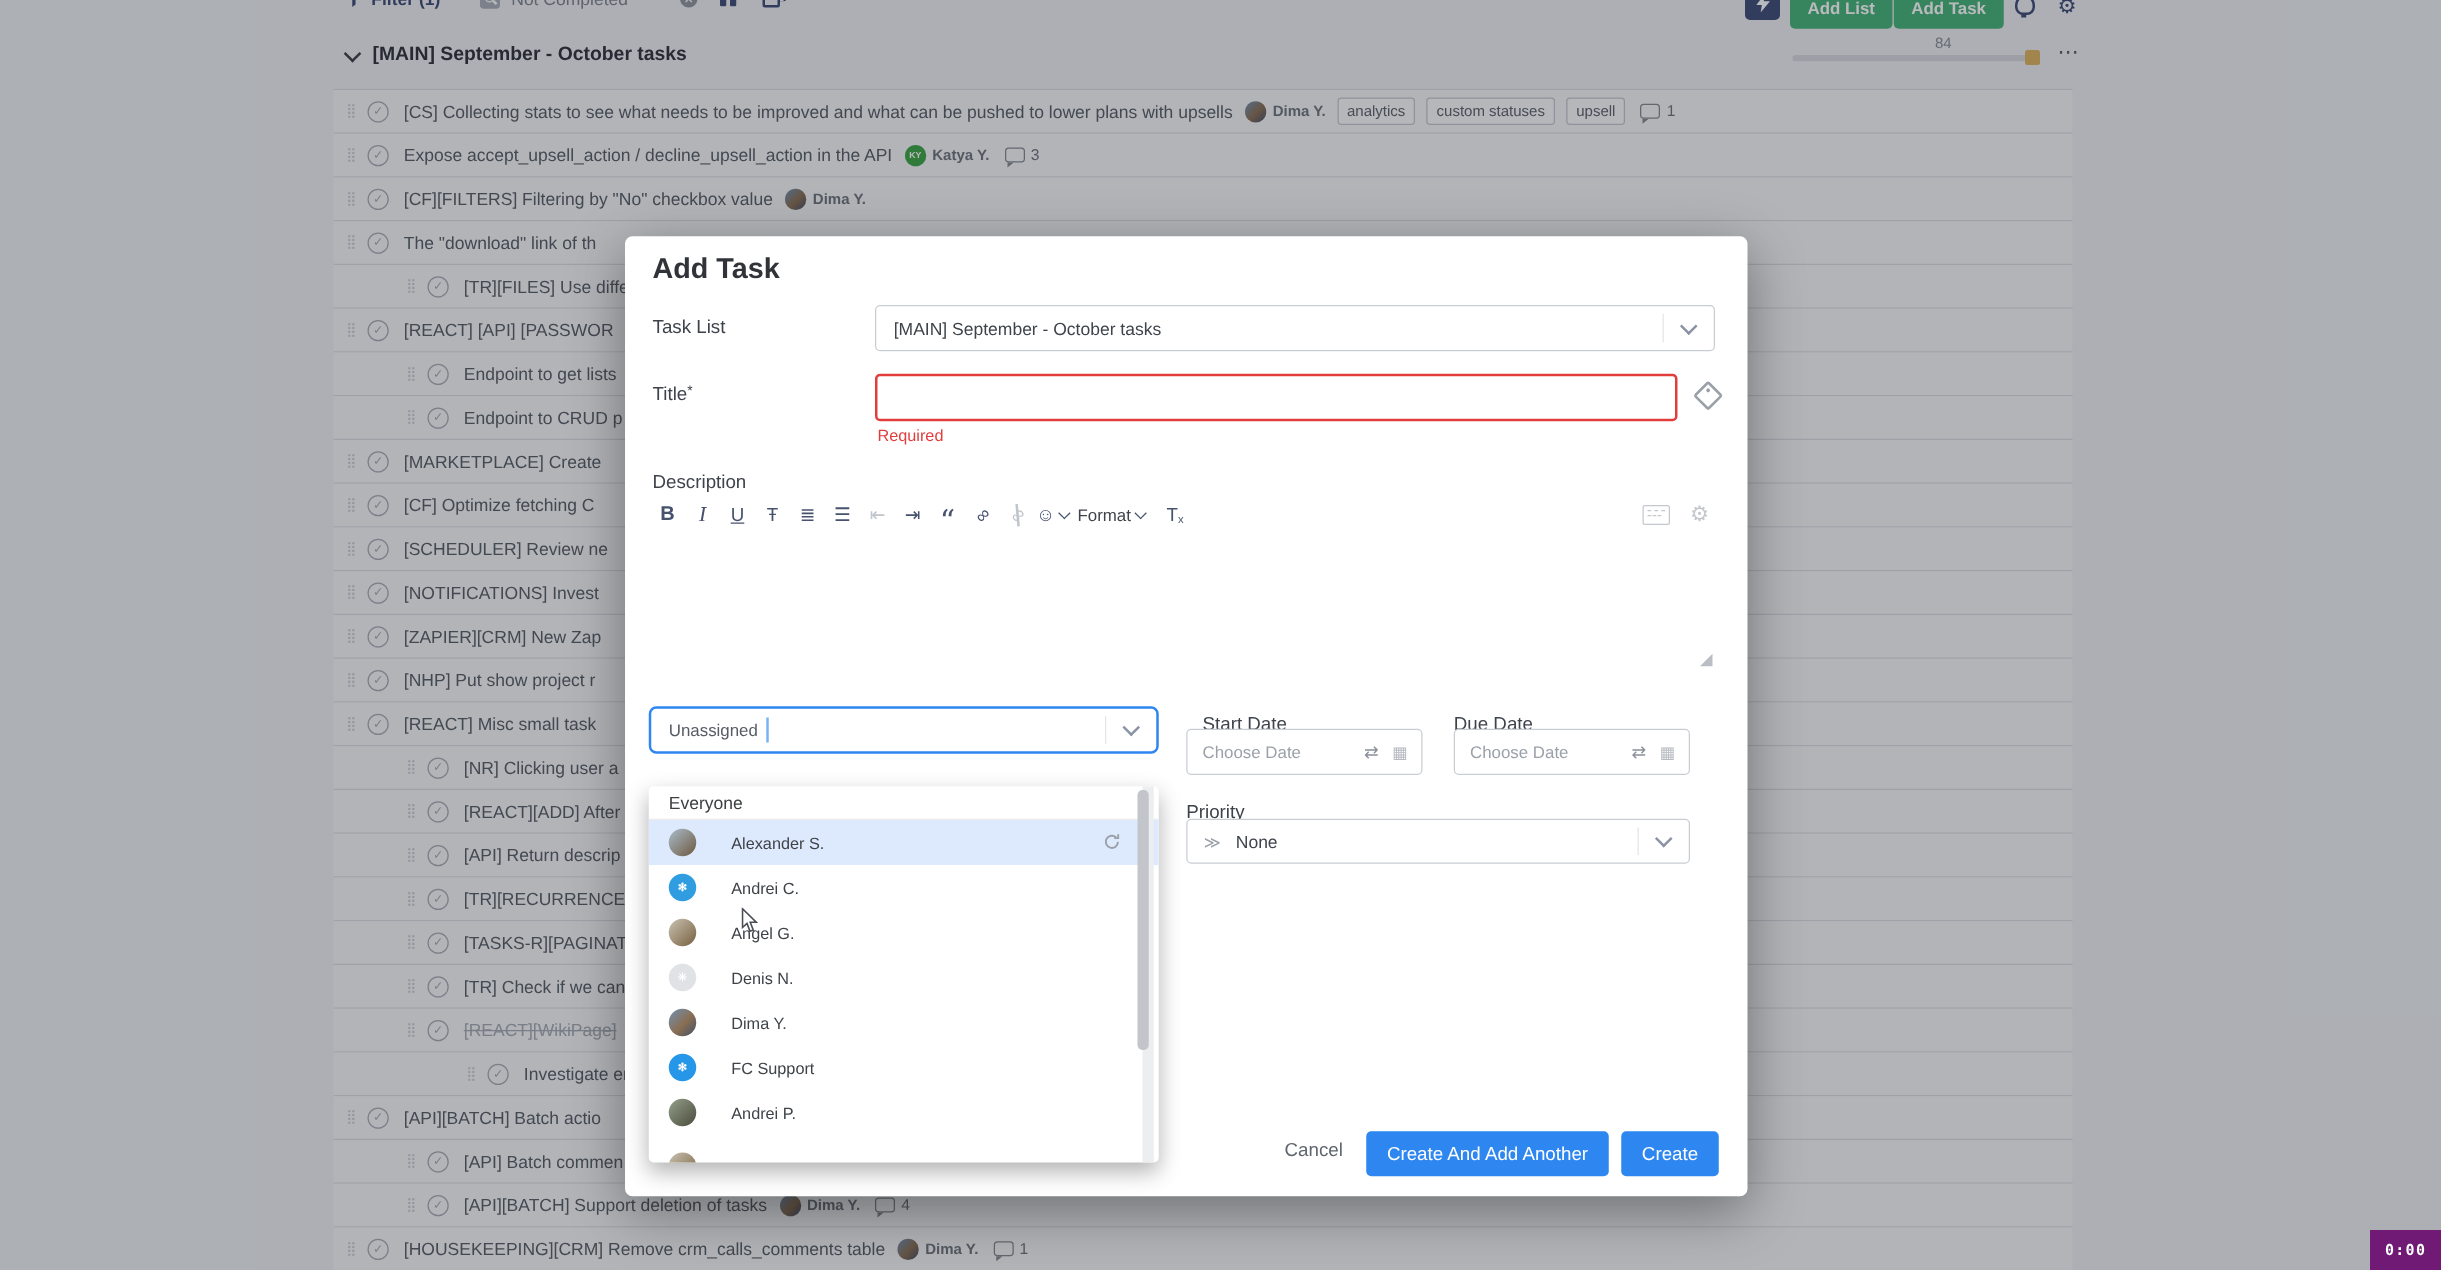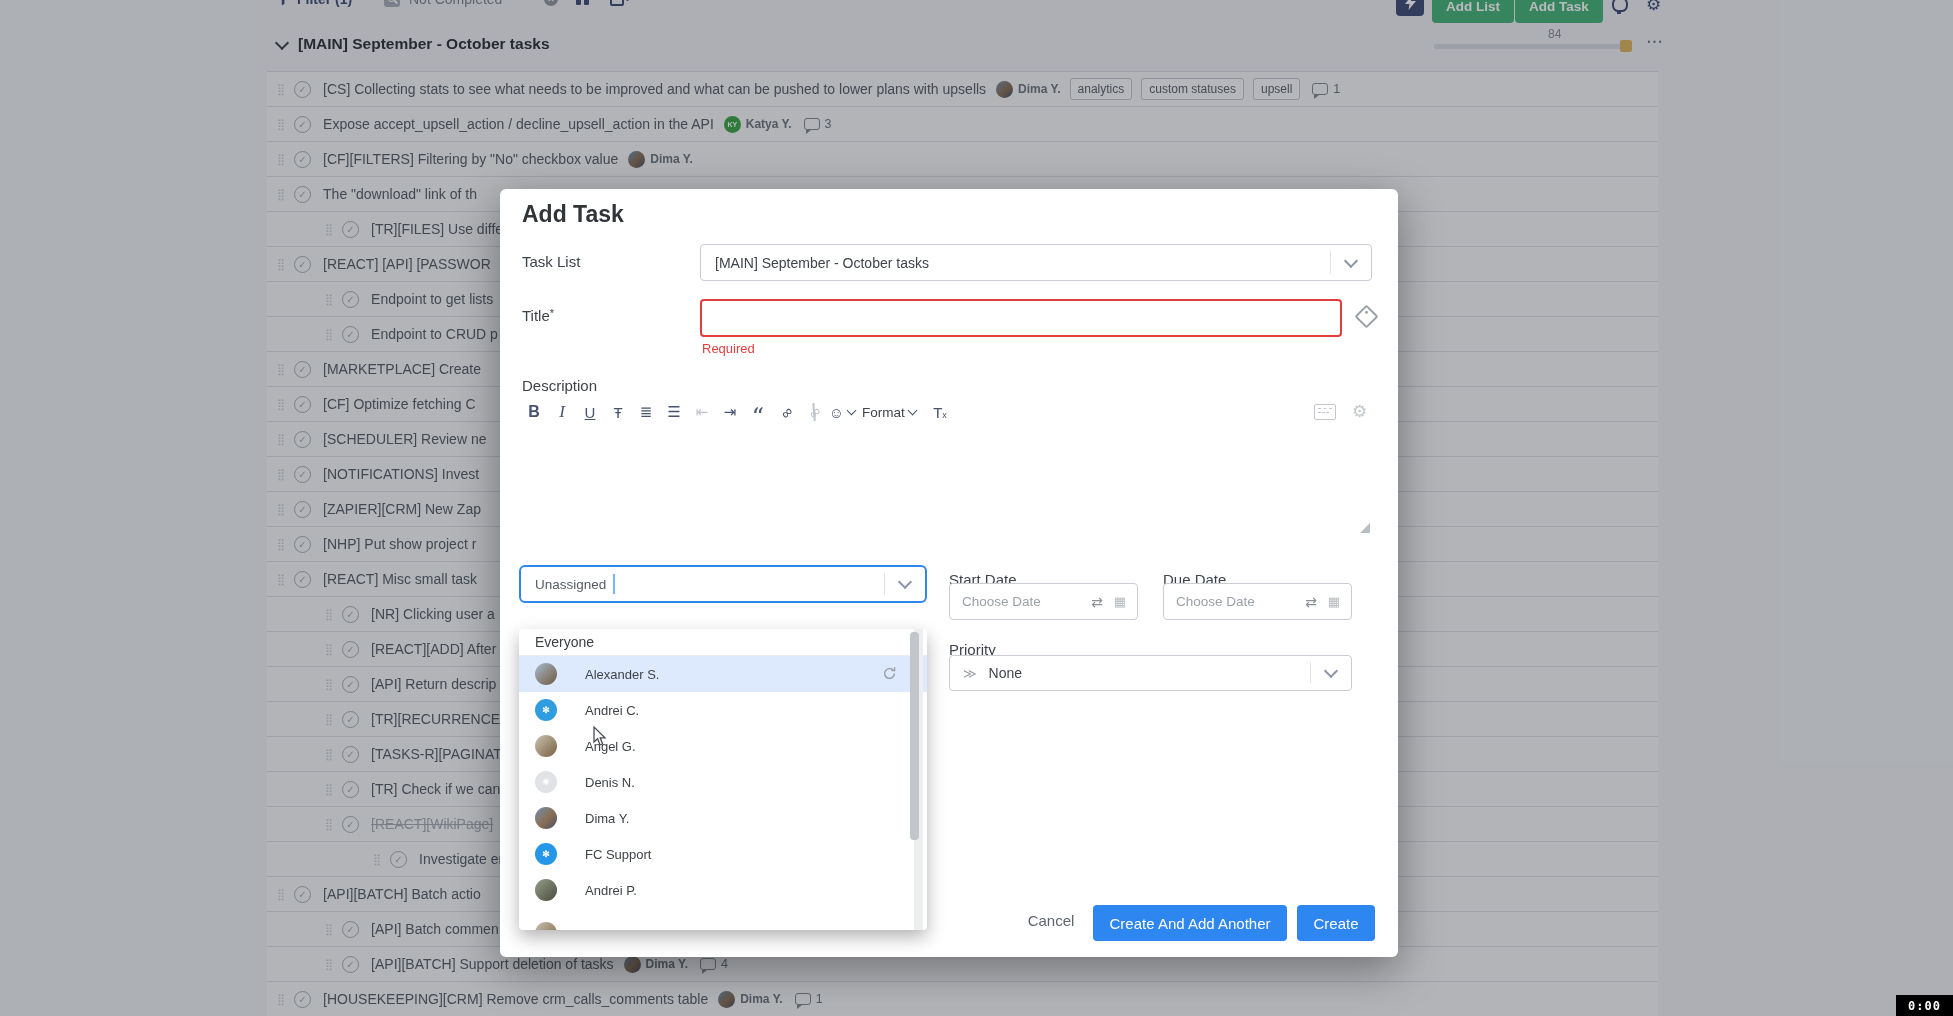--- a/index.html
+++ b/index.html
@@ -124,21 +124,21 @@
   .dname{font-size:13px;color:#3f4348;margin-left:28px;}
   .dd-refresh{position:absolute;right:30px;top:10px;}
   .dd-scroll{position:absolute;right:4px;top:0;bottom:0;width:9px;background:#eceef0;}
   .dd-thumb{position:absolute;right:4px;top:3px;width:9px;height:208px;background:#c2c6cb;border-radius:4px;}
   .partial-av{position:absolute;left:16px;top:293px;}
   .hidden-frag{position:absolute;left:929px;top:718px;z-index:9;font-size:13px;color:#3b4666;}
 
   .cursor{position:absolute;left:593px;top:726px;z-index:15;}
 
   
-  .timer{position:absolute;right:0;bottom:0;width:57px;height:21px;background:#000000;color:#fff;
+  .timer{position:absolute;right:0;bottom:0;width:57px;height:32px;background:#701a75;color:#fff;
          font-family:"DejaVu Sans Mono",monospace;font-size:12px;font-weight:bold;
          display:flex;align-items:center;justify-content:center;z-index:20;letter-spacing:1px;}
 </style>
 </head>
 <body>
 
 <div class="app">
 
   <div class="topbar">
     <div class="tb-item shiftup" style="left:277px">
@@ -424,21 +424,21 @@
     <div class="resize"></div>
 
     <div class="m-label" style="left:22px;top:382px">Assigned To</div>
     <div class="assigned">
       <span class="sel-text">Unassigned</span>
       <span class="caret-line"></span>
       <span class="sel-div"></span>
       <span class="chev"></span>
     </div>
 
-    <div class="m-label" style="left:449px;top:382px">Start Date</div>
+    <div class="m-label" style="left:462px;top:382px">Start Date</div>
     <div class="datef" style="left:449px">
       <span class="ph">Choose Date</span>
       <span class="swap">⇄</span>
       <span class="calic">▦</span>
     </div>
 
     <div class="m-label" style="left:663px;top:382px">Due Date</div>
     <div class="datef" style="left:663px">
       <span class="ph">Choose Date</span>
       <span class="swap">⇄</span>

